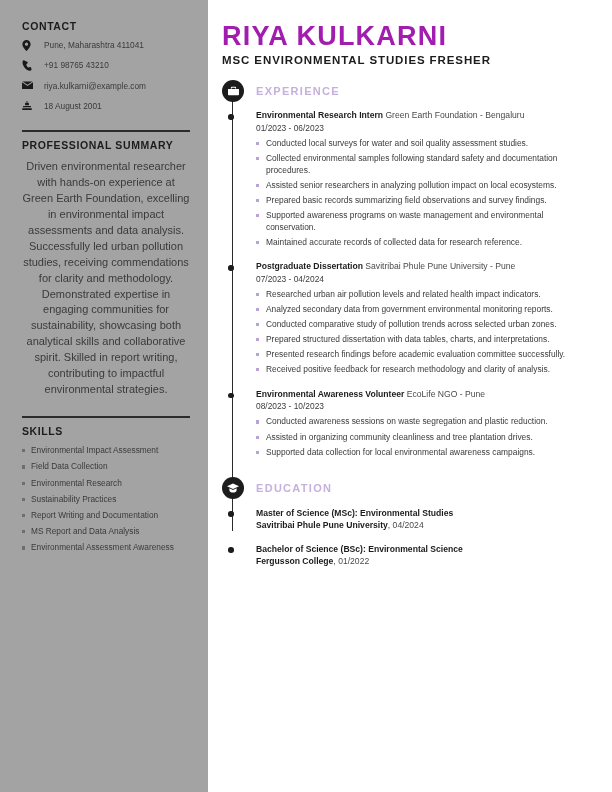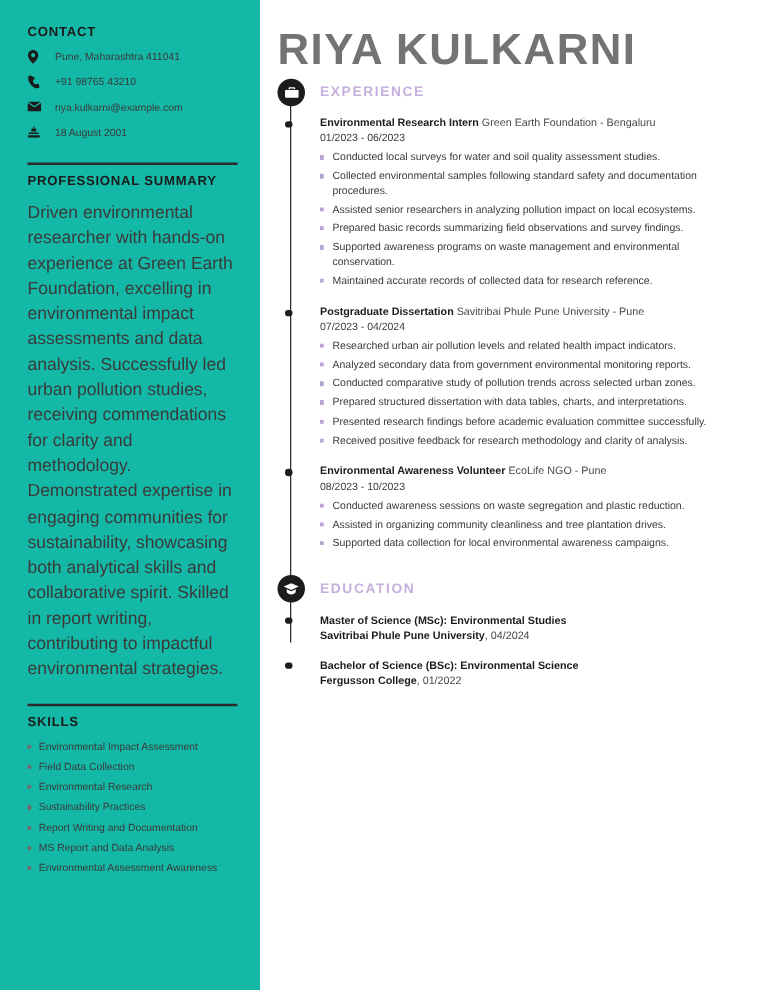--- a/index.html
+++ b/index.html
@@ -19,21 +19,21 @@
     width: 612px;
     height: 792px;
     display: flex;
     box-sizing: border-box;
   }
 
   
   .sidebar {
     width: 208px;
     min-width: 208px;
-    background: #14b8a6;
+    background: #a3a3a3;
     box-sizing: border-box;
     padding: 20px 18px 20px 22px;
   }
   .side-section {
     margin-bottom: 18px;
   }
   .side-rule {
     border-top: 2px solid #2b2b2b;
     margin: 0 0 7px 0;
     width: 100%;
@@ -67,25 +67,25 @@
     align-items: center;
     justify-content: flex-start;
     margin-right: 6px;
     margin-top: 0px;
   }
   .contact-icon svg {
     display: block;
     fill: #1a1a1a;
   }
   .summary-text {
-    font-size: 14px;
+    font-size: 11px;
     line-height: 1.45;
     color: #3a3a3a;
     margin: 0;
-    text-align: left;
+    text-align: center;
   }
   .skills-list {
     margin: 0;
     padding: 0;
     list-style: none;
   }
   .skills-list li {
     position: relative;
     font-size: 8.3px;
     line-height: 1.35;
@@ -104,24 +104,24 @@
   }
 
   
   .main {
     flex: 1;
     position: relative;
     box-sizing: border-box;
     padding: 22px 18px 20px 14px;
   }
   .name {
-    font-size: 35px;
+    font-size: 27px;
     font-weight: bold;
     letter-spacing: 1.2px;
-    color: #737373;
+    color: #a21caf;
     line-height: 1.05;
     margin: 0 0 4px 0;
     text-transform: uppercase;
   }
   .job-title {
     font-size: 11.5px;
     font-weight: bold;
     letter-spacing: 0.9px;
     color: #1c1c1c;
     margin: 0 0 14px 0;
@@ -298,20 +298,21 @@
         <li>Report Writing and Documentation</li>
         <li>MS Report and Data Analysis</li>
         <li>Environmental Assessment Awareness</li>
       </ul>
     </section>
 
   </aside>
 
   <main class="main">
     <h1 class="name">RIYA KULKARNI</h1>
+    <div class="job-title">MSC ENVIRONMENTAL STUDIES FRESHER</div>
 
     <div class="timeline">
       <div class="timeline-line"></div>
 
       <div class="tl-section-head">
         <span class="tl-badge">
           <svg width="11" height="10" viewBox="0 0 16 14">
               <path d="M5.4 0.8h5.2c.7 0 1.2.5 1.2 1.2v1.2h-1.6V2.4H5.8v.8H4.2V2c0-.7.5-1.2 1.2-1.2zM0.6 4h14.8c.4 0 .6.3.6.6V12c0 .6-.5 1.1-1.1 1.1H1.1C.5 13.1 0 12.6 0 12V4.6c0-.3.3-.6.6-.6zm4.6 3.6h5.6v1.2H5.2V7.6z"></path>
             </svg>
         </span>

